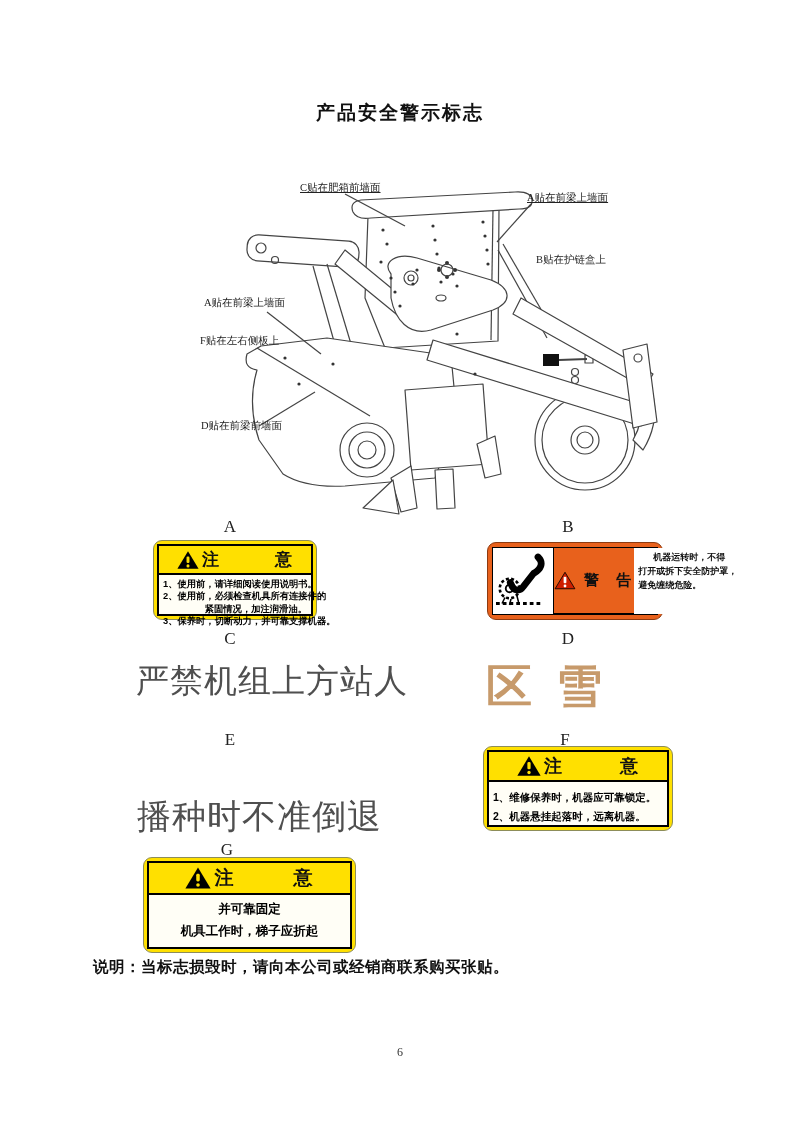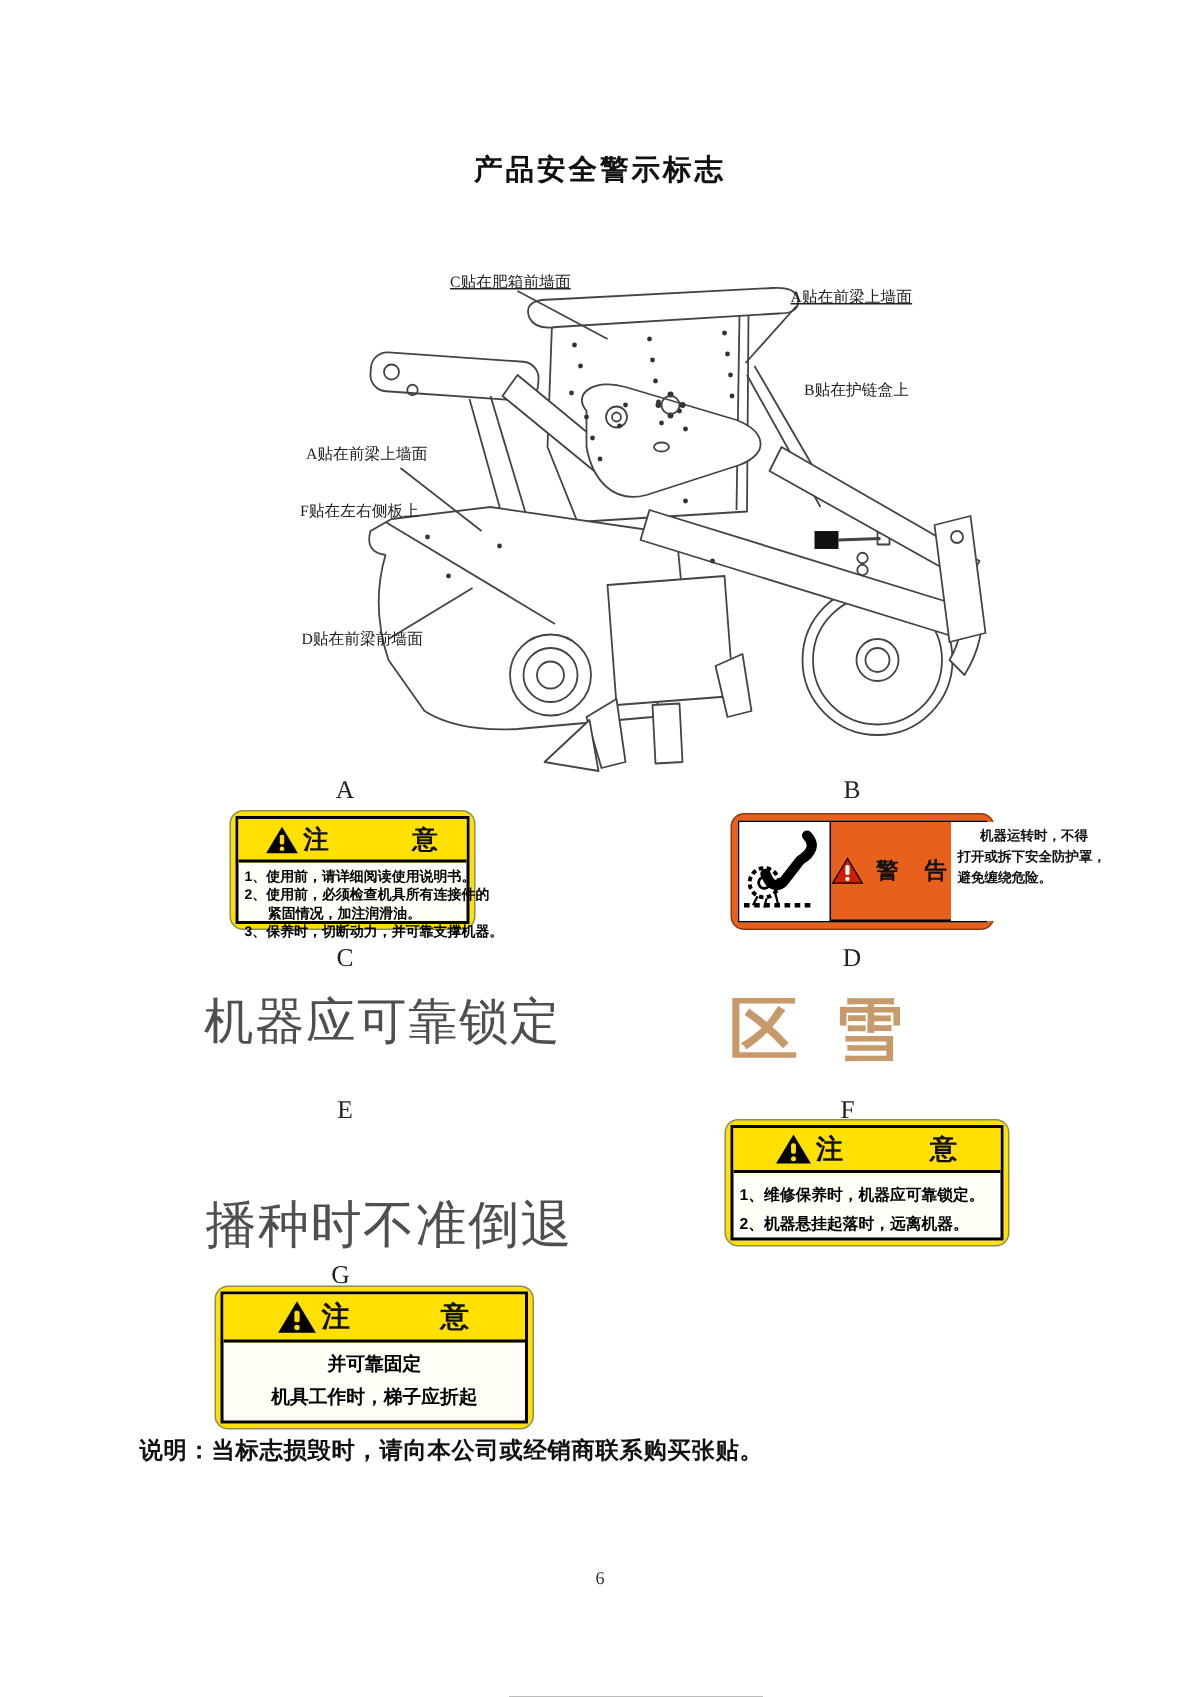--- a/index.html
+++ b/index.html
@@ -15,21 +15,21 @@
   .bige{left:137px;top:794px;font-size:34px;letter-spacing:1px;}
   .bigd{left:486px;top:656px;font-size:46px;letter-spacing:24px;color:var(--tan);font-weight:bold;}
   
   .wlabel{position:absolute;background:var(--yellow);border:1px solid #8d8d5a;border-radius:9px;padding:3px;box-sizing:border-box;}
   .wl-inner{border:2px solid #000;height:100%;box-sizing:border-box;display:flex;flex-direction:column;background:#fffef6;}
   .wl-hdr{display:flex;align-items:center;justify-content:center;gap:2px;background:var(--yellow);
           border-bottom:2px solid #000;padding:2px 0;}
   .wl-hdr span{font-weight:bold;white-space:pre;letter-spacing:2px;}
   .wl-body{flex:1;padding:3px 4px 2px 4px;font-weight:bold;color:#000;}
   .wl-body div{white-space:pre;}
-  .a-hdr span{font-size:17px;}  .a-body{font-size:9.3px;line-height:1.32;}
+  .a-hdr span{font-size:17px;}  .a-body{font-size:9.3px;line-height:1.32;text-align:right;}
   .f-hdr span{font-size:18px;}  .f-body{font-size:10.5px;line-height:1.85;padding-top:6px;}
   .g-hdr span{font-size:19px;}  .g-body{font-size:12.5px;line-height:1.75;text-align:center;padding-top:4px;}
   
   .blabel{position:absolute;background:var(--orange);border:1px solid #8d3a10;border-radius:9px;padding:4px;box-sizing:border-box;}
   .bl-inner{border:1.5px solid #000;height:100%;box-sizing:border-box;display:flex;background:#fff;}
   .bl-pict{width:68px;border-right:1.5px solid #000;background:#fff;display:flex;align-items:center;justify-content:center;}
   .bl-right{flex:1;display:flex;flex-direction:row;}
   .bl-hdr{display:flex;align-items:center;justify-content:center;gap:8px;background:var(--orange);
           border-bottom:1.5px solid #000;padding:3px 0;}
   .bl-hdr span{font-size:15px;font-weight:bold;white-space:pre;letter-spacing:3px;}
@@ -198,21 +198,21 @@
         </div>
         <div class="bl-body">
           <div>      机器运转时，不得</div>
           <div>打开或拆下安全防护罩，</div>
           <div>避免缠绕危险。</div>
         </div>
       </div>
     </div>
   </div>
 
-  <div class="bigtext bigc">机器应可靠锁定</div>
+  <div class="bigtext bigc">严禁机组上方站人</div>
   <div class="bigtext bigd">区雪</div>
   <div class="bigtext bige">播种时不准倒退</div>
 
   <div class="wlabel" style="left:483px;top:746px;width:190px;height:85px;">
     <div class="wl-inner">
       <div class="wl-hdr f-hdr">
         <svg width="26" height="22" viewBox="0 0 40 34">
           <path d="M20 2 L38 32 L2 32 Z" fill="#000"></path>
           <rect x="17.5" y="11" width="5" height="11" rx="2" fill="#ffe000"></rect>
           <circle cx="20" cy="27" r="2.6" fill="#ffe000"></circle>

